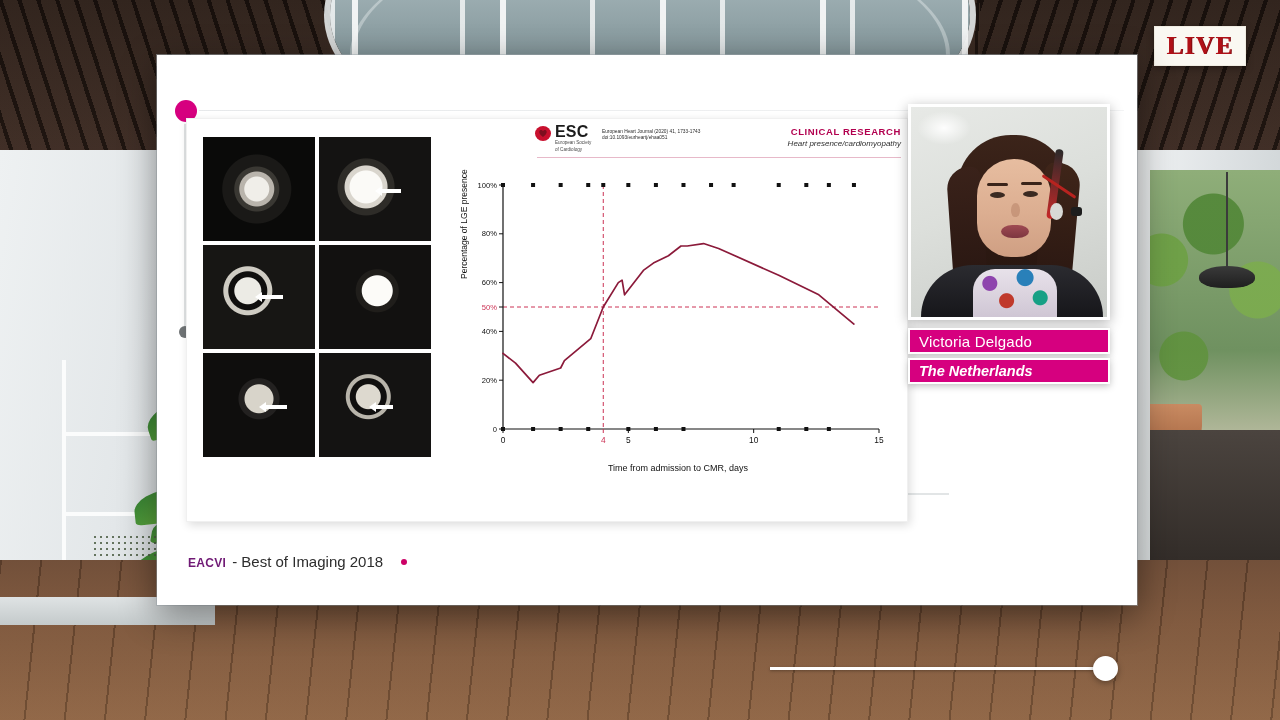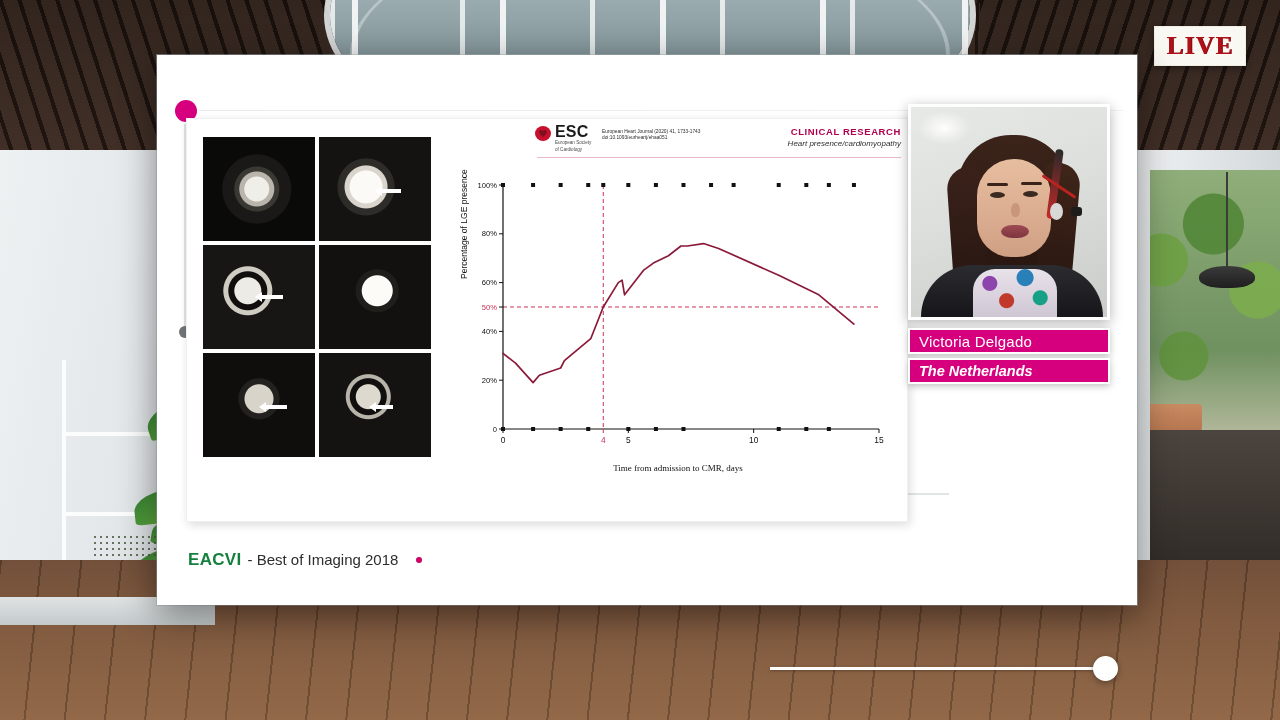--- a/index.html
+++ b/index.html
@@ -237,26 +237,26 @@
   }
 
   
   .chart-wrap { position: absolute; left: 276px; top: 52px; width: 430px; height: 300px; }
   .ylabel {
     position:absolute; left:-4px; top:108px; transform: rotate(-90deg); transform-origin: 0 0;
     font-size: 8.5px; color:#111; white-space:nowrap;
   }
   .xlabel {
     position:absolute; left:0; right:0; bottom:-2px; text-align:center;
-    font-size: 9px; color:#111;font-family:Liberation Serif, serif;
+    font-size: 9px; color:#111;
   }
 
   
   .slide-footer { position:absolute; left:26px; bottom:30px; display:flex; align-items:baseline; gap:6px; }
-  .eacvi { font-weight:700; font-size:17px; color:#15803d; letter-spacing:.3px; }
+  .eacvi { font-weight:700; font-size:12px; color:#701a75; letter-spacing:.3px; }
   .foot-txt { font-size:15px; color:#2d2d2d; }
   .foot-dot { width:6px; height:6px; border-radius:50%; background:#cc0066; margin-left:12px; align-self:center; }
 
   
   .speaker {
     position: absolute; left: 908px; top: 104px; width: 202px; height: 216px;
     background: #cfd3d1; border: 3px solid #fff;
     box-shadow: 0 3px 12px rgba(0,0,0,.3); overflow: hidden;
   }
   .cam-bg {

